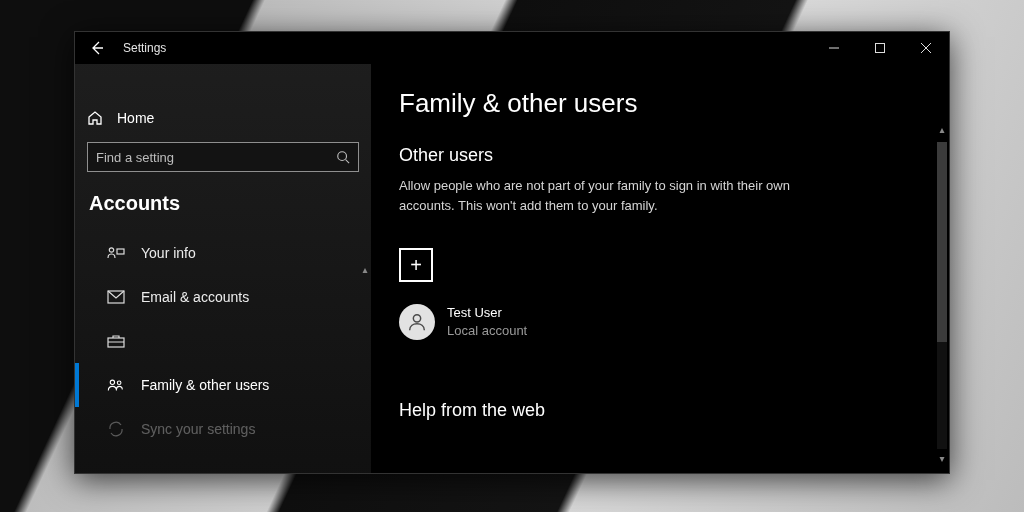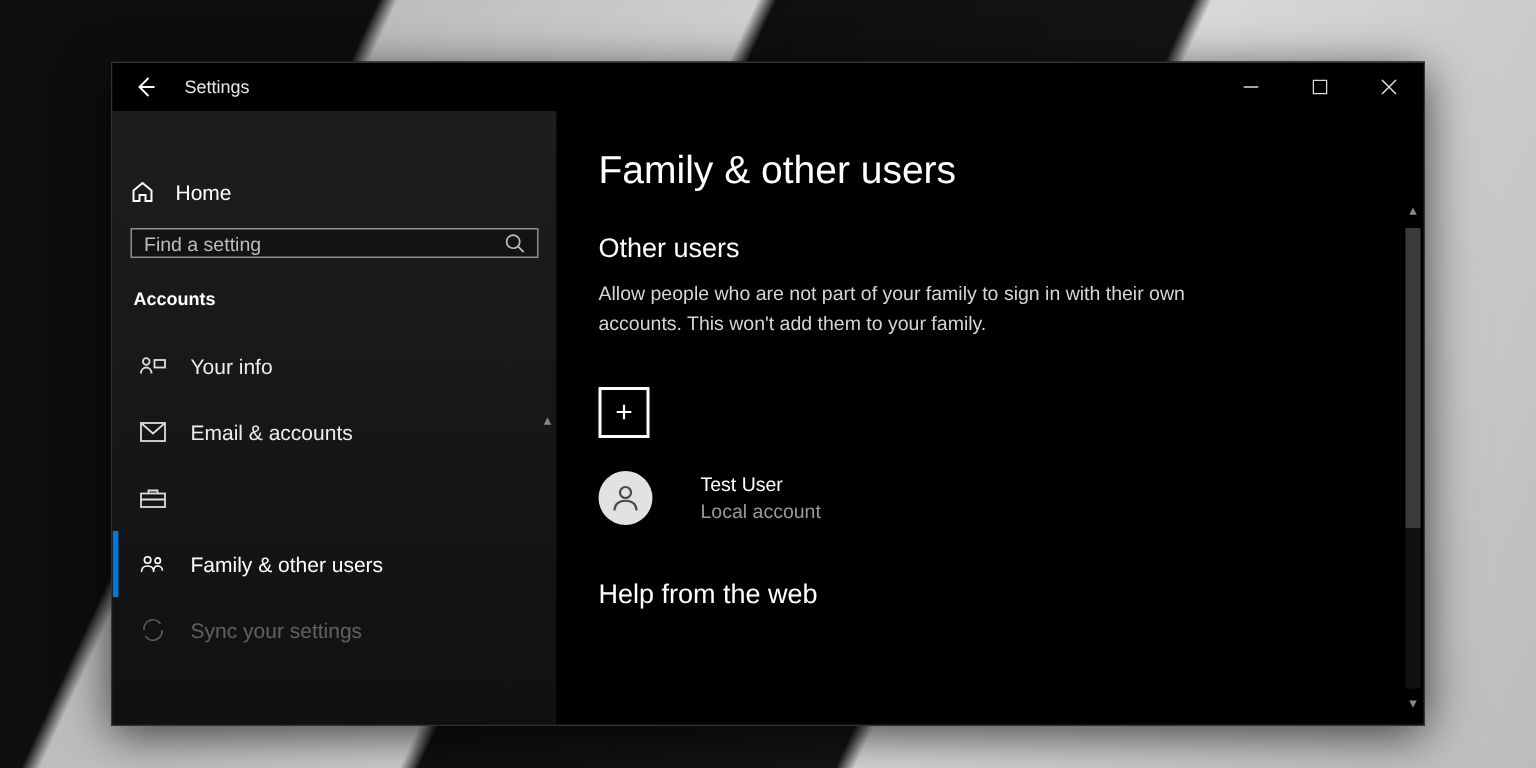--- a/index.html
+++ b/index.html
@@ -3,21 +3,21 @@
 <meta charset="utf-8">
 <style>
   * { box-sizing: border-box; margin: 0; padding: 0; }
   html, body { width: 1024px; height: 512px; overflow: hidden; font-family: "Segoe UI", Arial, sans-serif; }
   body {
     background: linear-gradient(115deg, #0e0e0e 0%, #0e0e0e 20%, #bdbdbd 21%, #cfcfcf 40%, #0f0f0f 41%, #141414 63%, #d8d8d8 64%, #bcbcbc 100%);
     position: relative;
   }
   .window {
     position: absolute;
-    left: 74px; top: 41px;
+    left: 74px; top: 31px;
     width: 876px; height: 443px;
     background: #000;
     box-shadow: 0 6px 30px rgba(0,0,0,0.7);
     display: flex;
     flex-direction: column;
     color: #fff;
     border: 1px solid #333;
   }
   .titlebar {
     height: 32px;
@@ -53,41 +53,41 @@
   .home {
     display: flex; align-items: center;
     padding: 6px 12px 8px 12px;
     gap: 14px;
     font-size: 14px;
     color: #fff;
     margin-top: 26px;
   }
   .search {
     margin: 8px 12px 14px 12px;
-    height: 20px;
+    height: 30px;
     border: 1px solid #8f8f8f;
     display: flex; align-items: center;
     padding: 0 8px;
     color: #bdbdbd;
     font-size: 13px;
     background: rgba(15,15,15,0.6);
     justify-content: space-between;
   }
   .category {
     font-weight: 600;
-    font-size: 12px;
+    font-size: 20px;
     padding: 6px 14px 16px 14px;
     color: #fff;
   }
   .navlist { }
   .navitem {
     display: flex; align-items: center;
     gap: 16px;
     height: 44px;
-    padding: 0 14px;
+    padding: 0 28px;
     font-size: 14px;
     color: #ececec;
     border-left: 4px solid transparent;
   }
   .navitem.active { border-left-color: #0078d4; color: #fff; }
   .navitem .ico { width: 18px; display: flex; justify-content: center; }
   .sidebar-mini-scroll {
     position: absolute;
     right: 0; top: 200px;
     width: 12px; height: 10px;
@@ -107,22 +107,22 @@
     display: flex; align-items: center; gap: 16px;
     margin-bottom: 22px;
   }
   .plusbox {
     width: 34px; height: 34px;
     border: 2px solid #fff;
     display: flex; align-items: center; justify-content: center;
     font-size: 20px; font-weight: 300;
   }
   .userrow {
-    display: flex; align-items: center; gap: 32px;
-    margin-bottom: 36px;
+    display: flex; align-items: center; gap: 12px;
+    margin-bottom: 60px;
   }
   .avatar {
     width: 36px; height: 36px; border-radius: 50%;
     background: #e2e2e2;
     display: flex; align-items: center; justify-content: center;
   }
   .avatar svg { width: 22px; height: 22px; }
   .userinfo { font-size: 13px; line-height: 1.4; }
   .userinfo .sub { color: #9a9a9a; }
   .helplink { color: #1e90ff; font-size: 13px; margin-top: 6px; }

